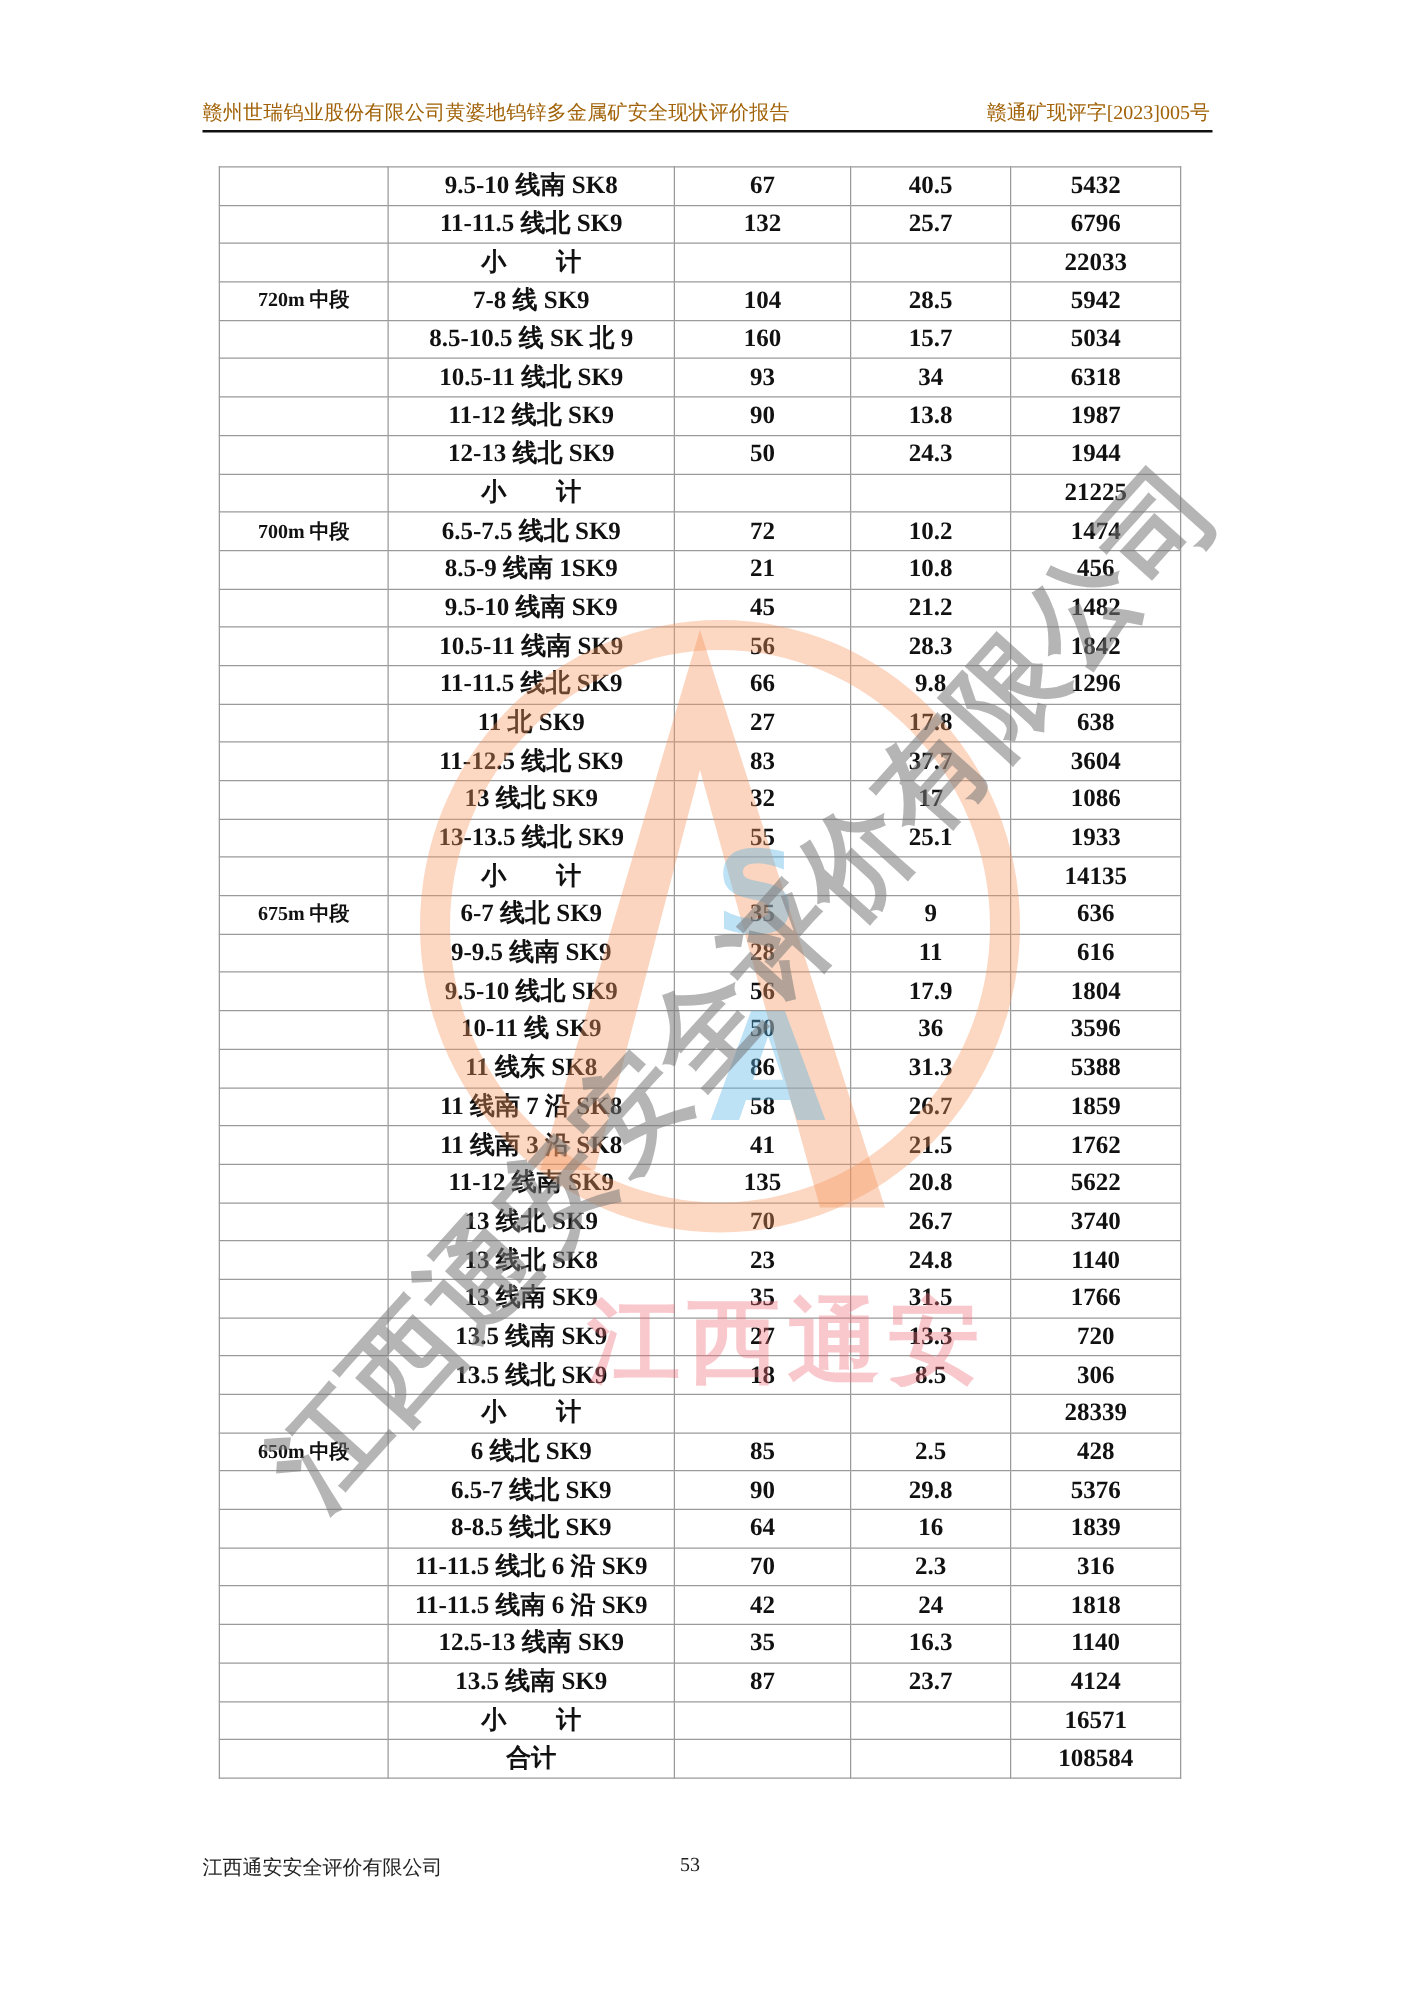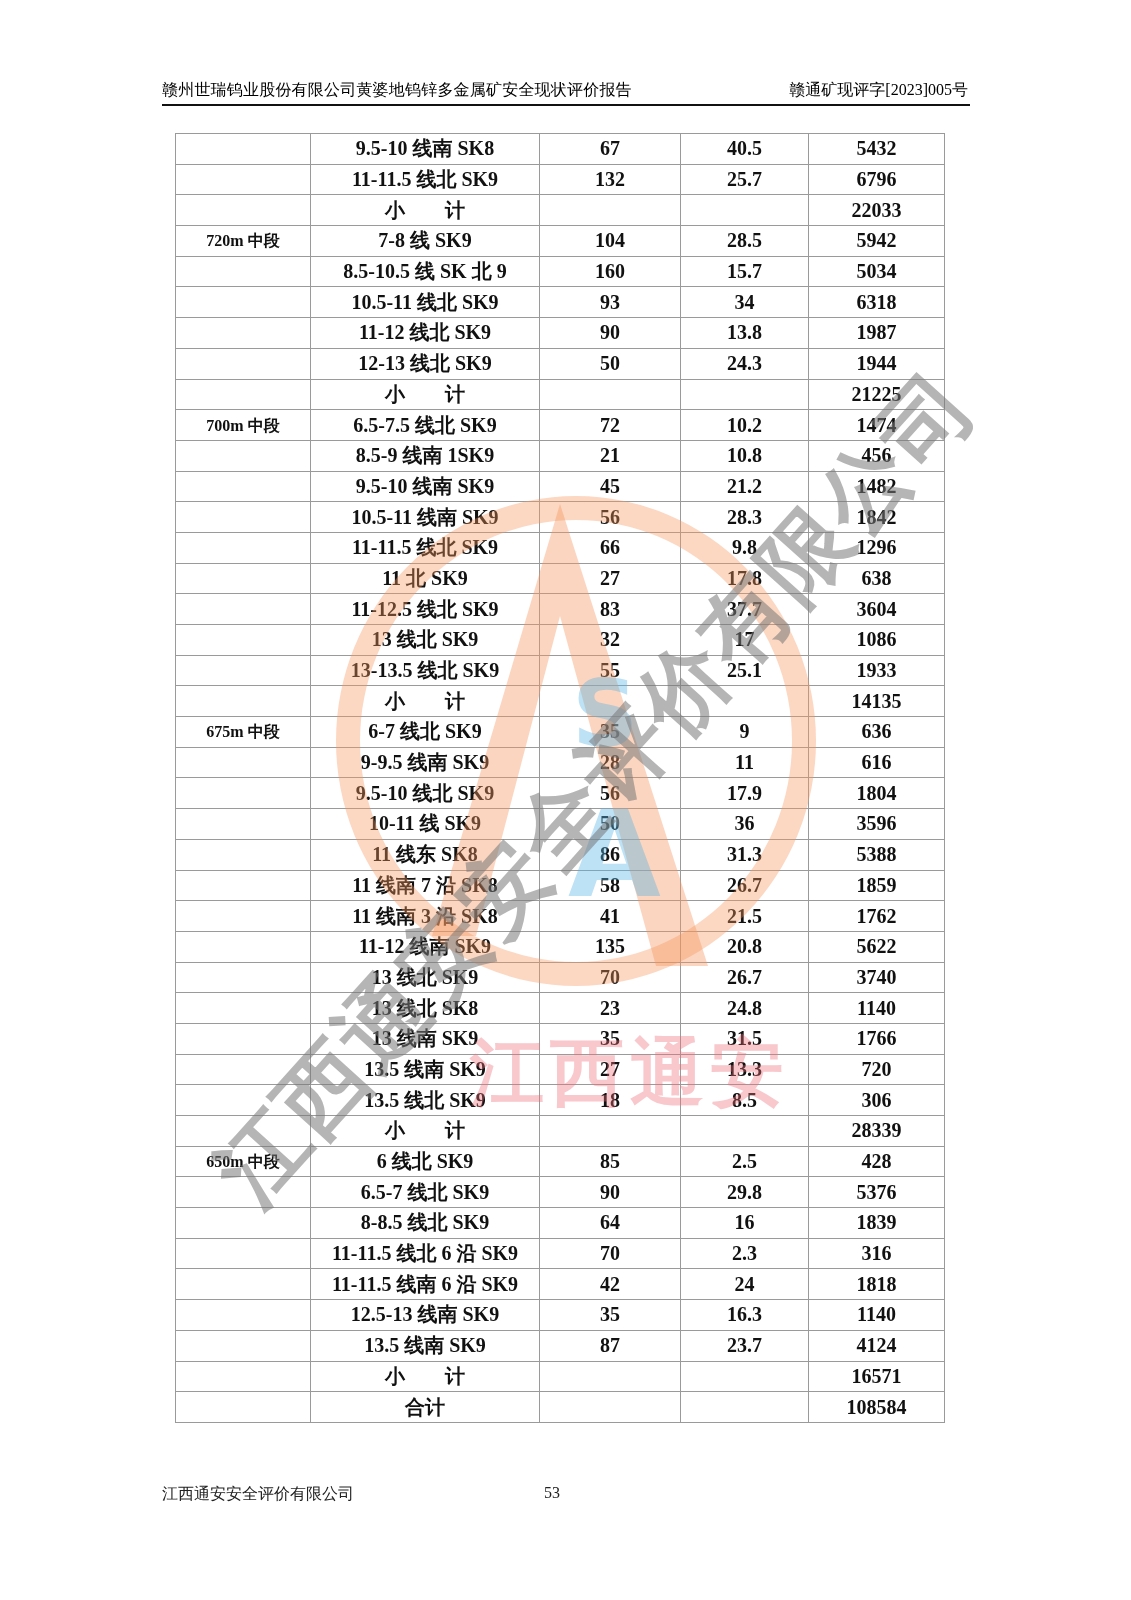--- a/index.html
+++ b/index.html
@@ -1,19 +1,19 @@
 <!DOCTYPE html>
 <html><head>
 <meta charset="utf-8">
 <style>
   html, body { margin: 0; padding: 0; background: #ffffff; }
   body { width: 1131px; height: 1600px; position: relative; overflow: hidden;
          font-family: "Liberation Serif", "DejaVu Serif", serif; color: #111; }
   .page-header { position: absolute; left: 162px; top: 80px; width: 808px; height: 26px;
-                 font-size: 16px; color: #000000; }
+                 font-size: 16px; color: #a16207; }
   .page-header .left { position: absolute; left: 0; top: 0; letter-spacing: 0.2px; }
   .page-header .right { position: absolute; right: 2px; top: 0; }
   .header-rule { position: absolute; left: 162px; top: 104px; width: 808px; height: 2px; background: #111; }
 
   .table-wrap { position: absolute; left: 175px; top: 133px; width: 769px; font-weight: bold; }
   table { border-collapse: collapse; width: 769px; table-layout: fixed; position: relative; z-index: 1; }
   td { border: 1px solid #9a9a9a; height: 29.7px; padding: 0; text-align: center;
        font-size: 20px; line-height: 29px; white-space: nowrap; overflow: hidden; background: transparent; }
   td.level { text-align: center; font-size: 16px; }
   col.c1 { width: 135px; } col.c2 { width: 229px; } col.c3 { width: 141px; }

